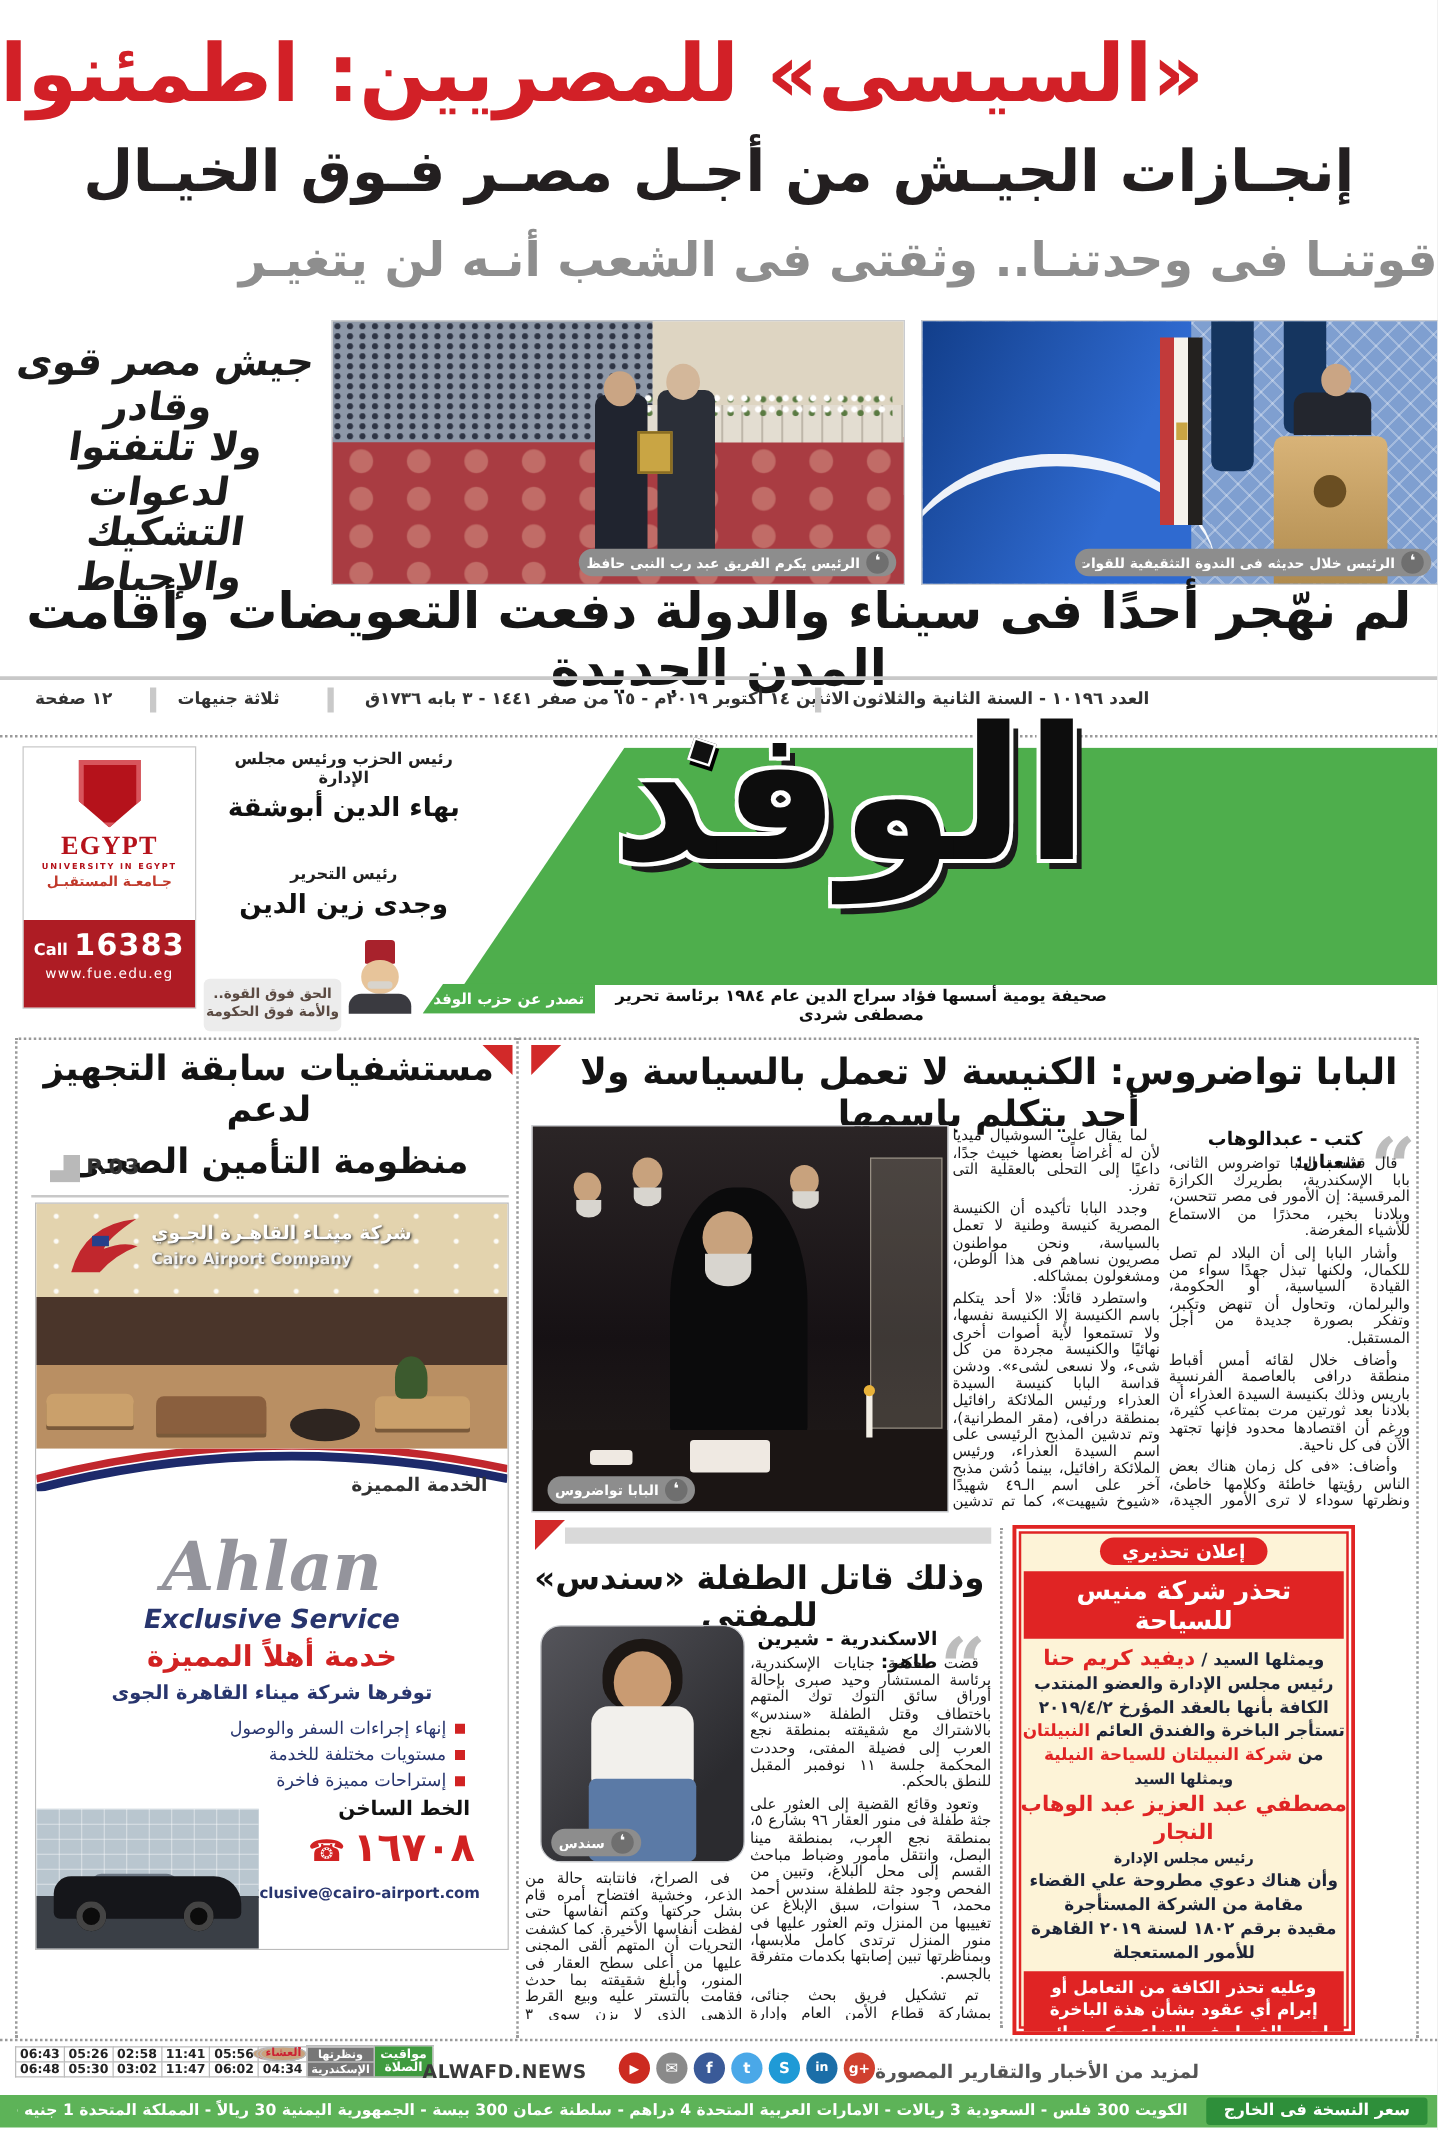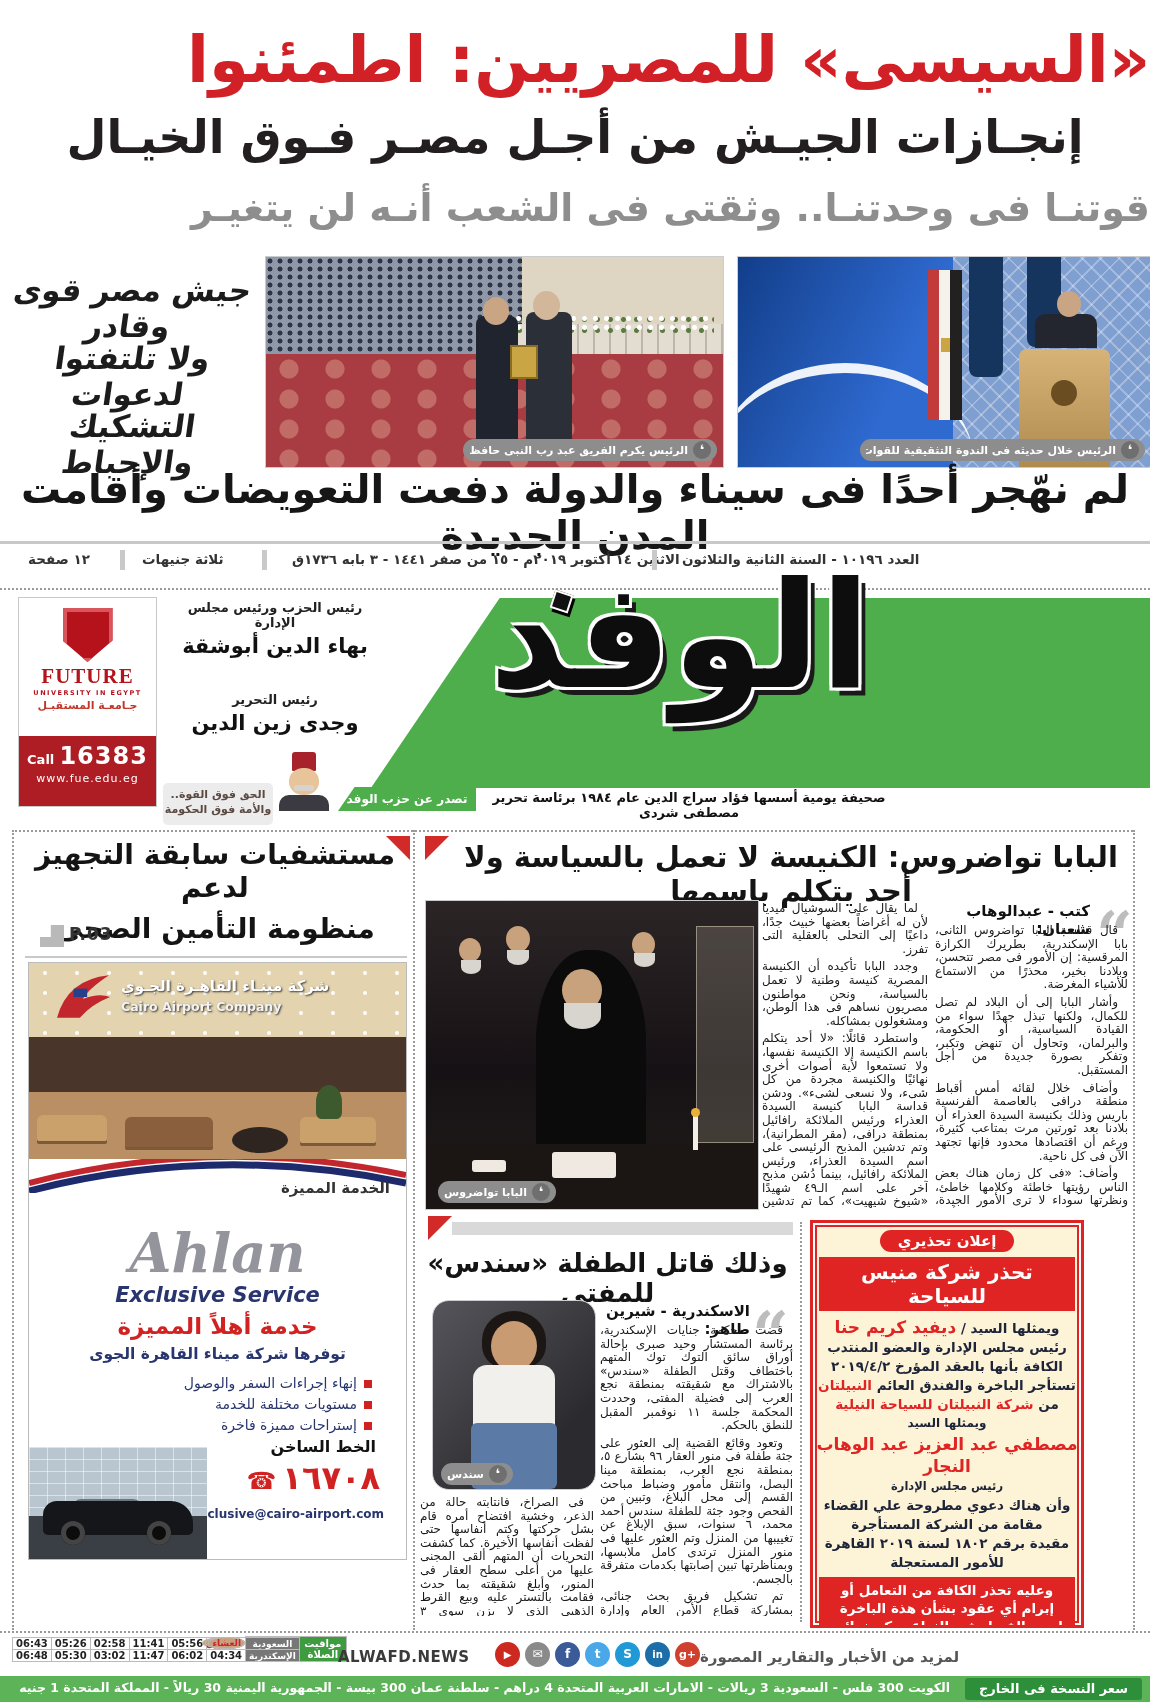--- a/index.html
+++ b/index.html
@@ -2,21 +2,21 @@
 <html lang="ar"><head>
 <meta charset="utf-8">
 <style>
   html,body{margin:0;padding:0;background:#e8e8e8;}
   #root{position:relative;width:1150px;height:1704px;margin:0 auto;background:#fff;overflow:hidden;
         font-family:"DejaVu Sans",sans-serif;}
   .abs{position:absolute;}
   .rtl{direction:rtl;}
   .c{text-align:center;}
   
-  .hl-red{top:20px;left:0;width:1150px;font-size:64px;font-weight:bold;color:#d22027;text-align:right;line-height:1.25;}
+  .hl-red{top:20px;left:0;width:1150px;font-size:64px;font-weight:bold;color:#d22027;text-align:left;line-height:1.25;}
   .hl-sub{top:110px;left:0;width:1150px;font-size:46px;font-weight:bold;color:#231f20;text-align:center;}
   .hl-gray{top:186px;left:0;width:1150px;font-size:38px;font-weight:bold;color:#8e8e8e;}
   .sideline{left:4px;width:252px;font-size:31px;font-weight:bold;color:#1c1c1c;text-align:center;transform:skewX(-8deg);}
   .hl-bottom{top:466px;left:0;width:1150px;font-size:40px;font-weight:bold;color:#161616;text-align:center;}
   
   .photo{overflow:hidden;border:1px solid #caccd0;}
   .capbar{position:absolute;bottom:6px;display:flex;align-items:center;direction:rtl;height:22px;
           background:#8d8d8d;color:#fff;font-size:11px;font-weight:bold;border-radius:11px;padding:0 6px;}
   .capdot{width:18px;height:18px;border-radius:50%;background:#6f6f6f;margin-left:5px;flex:0 0 18px;
           color:#fff;font-size:13px;line-height:18px;text-align:center;}
@@ -236,21 +236,21 @@
   <span class="vbar" style="left:652px;"></span>
   <span class="dl" style="left:682px;">العدد ١٠١٩٦ - السنة الثانية والثلاثون</span>
   <div class="abs dotted-h" style="left:0;top:588px;width:1150px;"></div>
 
   <div class="abs green-shape"></div>
   <div class="abs wafd-logo rtl">الوفد</div>
   <div class="abs cube"></div>
 
   <div class="abs fue">
     <div class="fue-shield"></div>
-    <div class="fue-name">FUTURE</div>
+    <div class="fue-name">EGYPT</div>
     <div class="fue-sub">UNIVERSITY IN EGYPT</div>
     <div class="fue-ar rtl">جـامعـة المستقبـل</div>
     <div class="fue-red">
       <span class="fue-call">Call</span>
       <span class="fue-num">16383</span>
       <div class="fue-web">www.fue.edu.eg</div>
     </div>
   </div>
 
   <div class="abs c rtl" style="left:170px;top:600px;width:210px;">
@@ -423,21 +423,21 @@
       <td class="plabel" rowspan="3">مواقيت الصلاة</td>
       <td style="background:#eee;"></td>
       <th class="phead">الفجر</th>
       <th class="phead">الشروق</th>
       <th class="phead">الظهر</th>
       <th class="phead">العصر</th>
       <th class="phead">المغرب</th>
       <th class="phead">العشاء</th>
     </tr>
     <tr>
-      <td class="pcity">السعودية</td>
+      <td class="pcity">ونظرتها</td>
       <td class="ptime">04:39</td>
       <td class="ptime">05:56</td>
       <td class="ptime">11:41</td>
       <td class="ptime">02:58</td>
       <td class="ptime">05:26</td>
       <td class="ptime">06:43</td>
     </tr>
     <tr>
       <td class="pcity">الإسكندرية</td>
       <td class="ptime">04:34</td>

